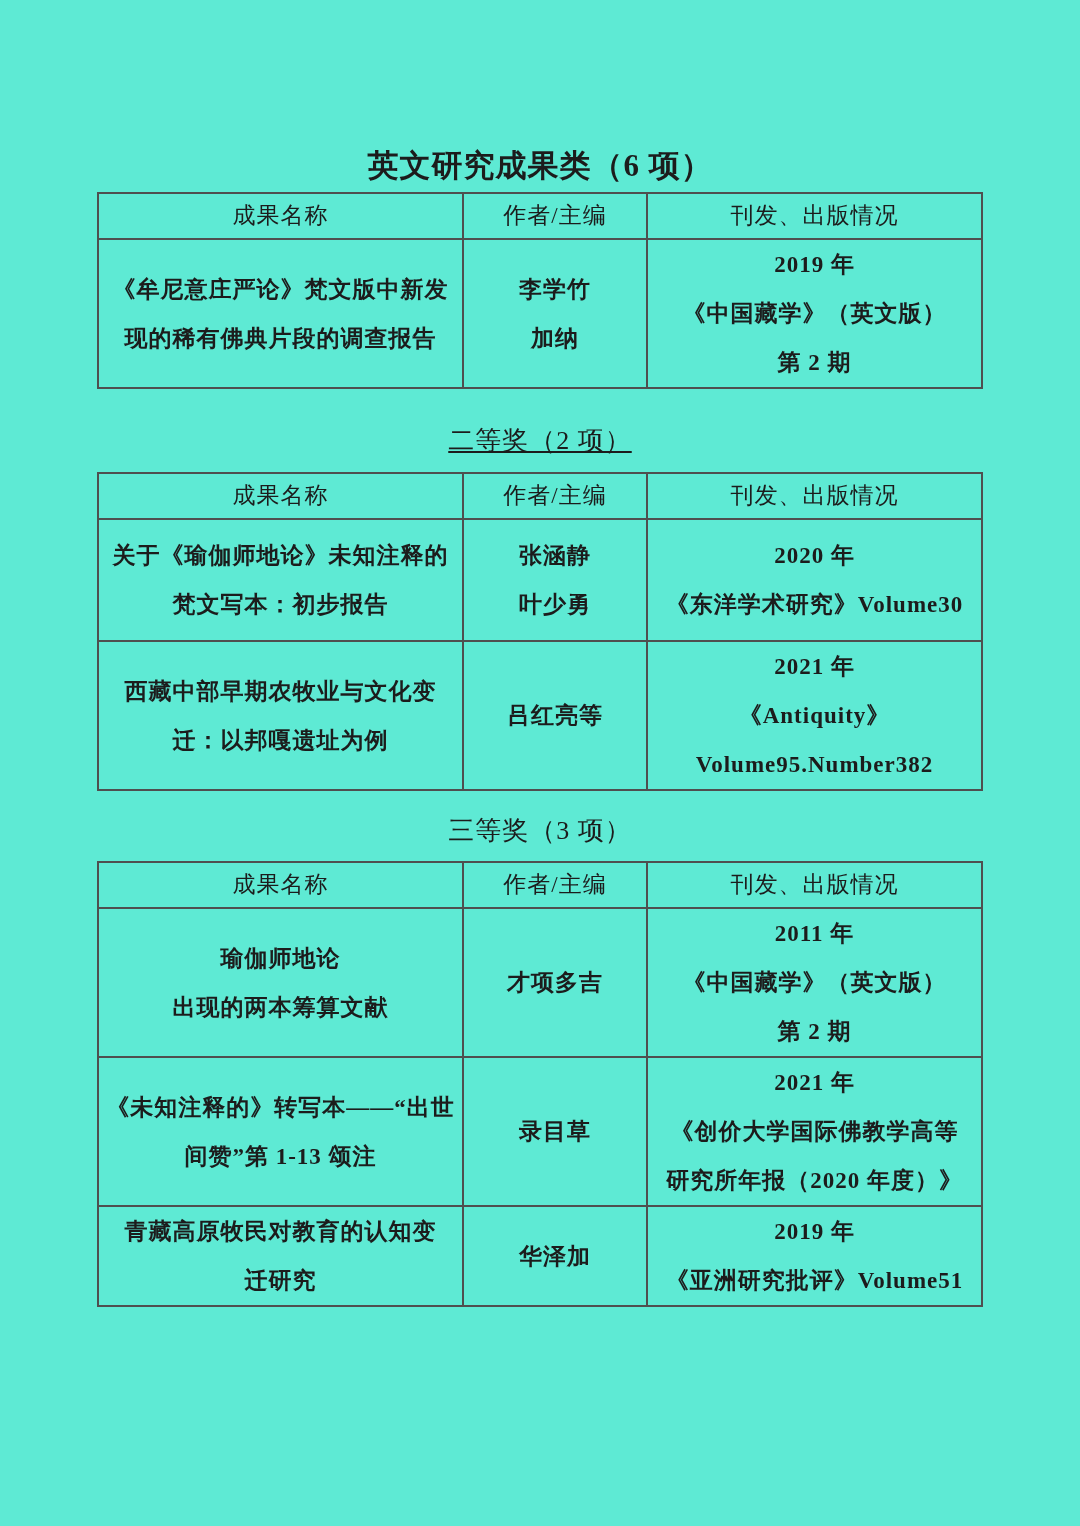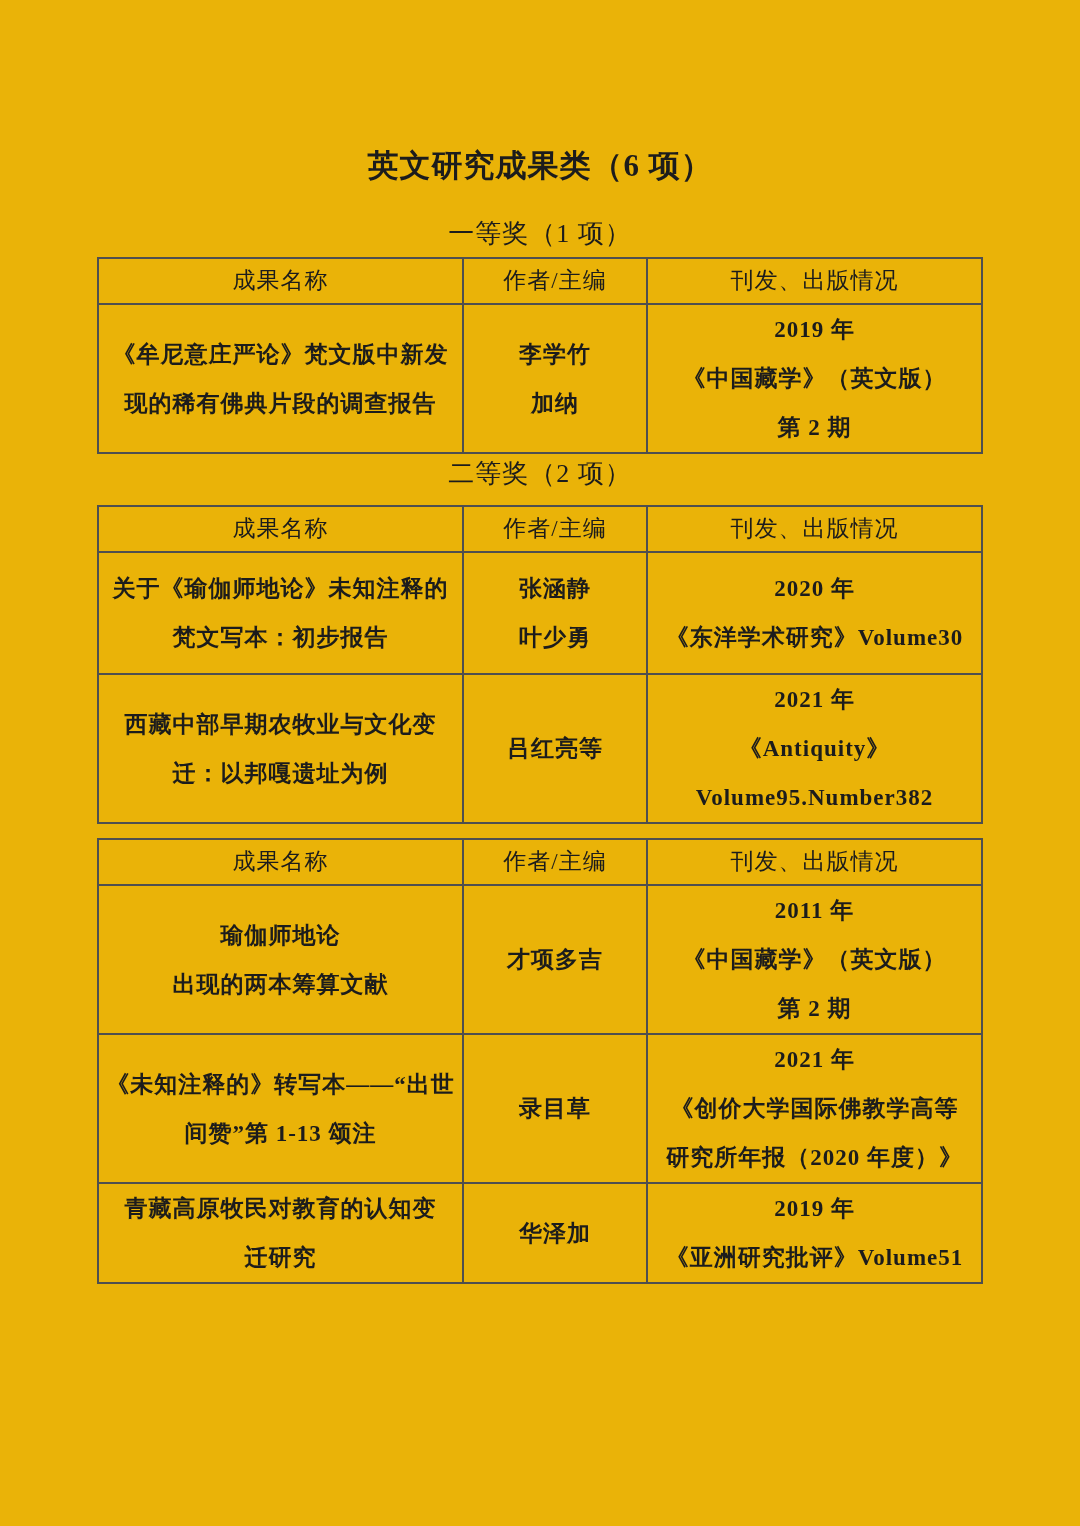--- a/index.html
+++ b/index.html
@@ -10,42 +10,42 @@
   body {
     width: 1080px;
     height: 1526px;
     font-family: "Liberation Serif", "DejaVu Serif", serif;
     color: #1c1c1c;
     overflow: hidden;
   }
   .doc {
     width: 1080px;
     height: 1526px;
-    background: #eab308;
+    background: #5eead4;
   }
   .page-title {
     margin: 0;
     padding-top: 147px;
     text-align: center;
     font-size: 31px;
     line-height: 38px;
     font-weight: bold;
     letter-spacing: 1px;
   }
   .section-heading {
     margin: 0;
     text-align: center;
     font-size: 26px;
     line-height: 32px;
     font-weight: normal;
     letter-spacing: 1px;
   }
   #sec-0 .section-heading { margin-top: 33px; }
   #sec-0 .awards-table    { margin-top: 7px;  }
-  #sec-1 .section-heading { margin-top: 4px; }
+  #sec-1 .section-heading { margin-top: 36px; text-decoration: underline; }
   #sec-1 .awards-table    { margin-top: 15px; }
   #sec-2 .section-heading { margin-top: 24px; }
   #sec-2 .awards-table    { margin-top: 14px; }
 
   .awards-table {
     width: 884px;
     margin-left: auto;
     margin-right: auto;
     border-collapse: collapse;
     table-layout: fixed;
@@ -77,21 +77,20 @@
   .cell-line { display: block; font-weight: bold; }
 </style>
 </head>
 <body>
 
 <div class="doc">
 
   <h1 class="page-title">英文研究成果类（6 项）</h1>
 
   <section id="sec-0">
-    <h2 class="section-heading">一等奖（1 项）</h2>
     <table class="awards-table">
       <colgroup>
           <col class="c-name">
           <col class="c-author">
           <col class="c-pub">
         </colgroup>
       <thead>
         <tr class="rh-head">
           <th>成果名称</th>
           <th>作者/主编</th>
@@ -160,20 +159,21 @@
             <span class="cell-line">2021 年</span>
             <span class="cell-line">《Antiquity》</span>
             <span class="cell-line">Volume95.Number382</span>
           </td>
         </tr>
       </tbody>
     </table>
   </section>
 
   <section id="sec-2">
+    <h2 class="section-heading">三等奖（3 项）</h2>
     <table class="awards-table">
       <colgroup>
           <col class="c-name">
           <col class="c-author">
           <col class="c-pub">
         </colgroup>
       <thead>
         <tr class="rh-head">
           <th>成果名称</th>
           <th>作者/主编</th>

